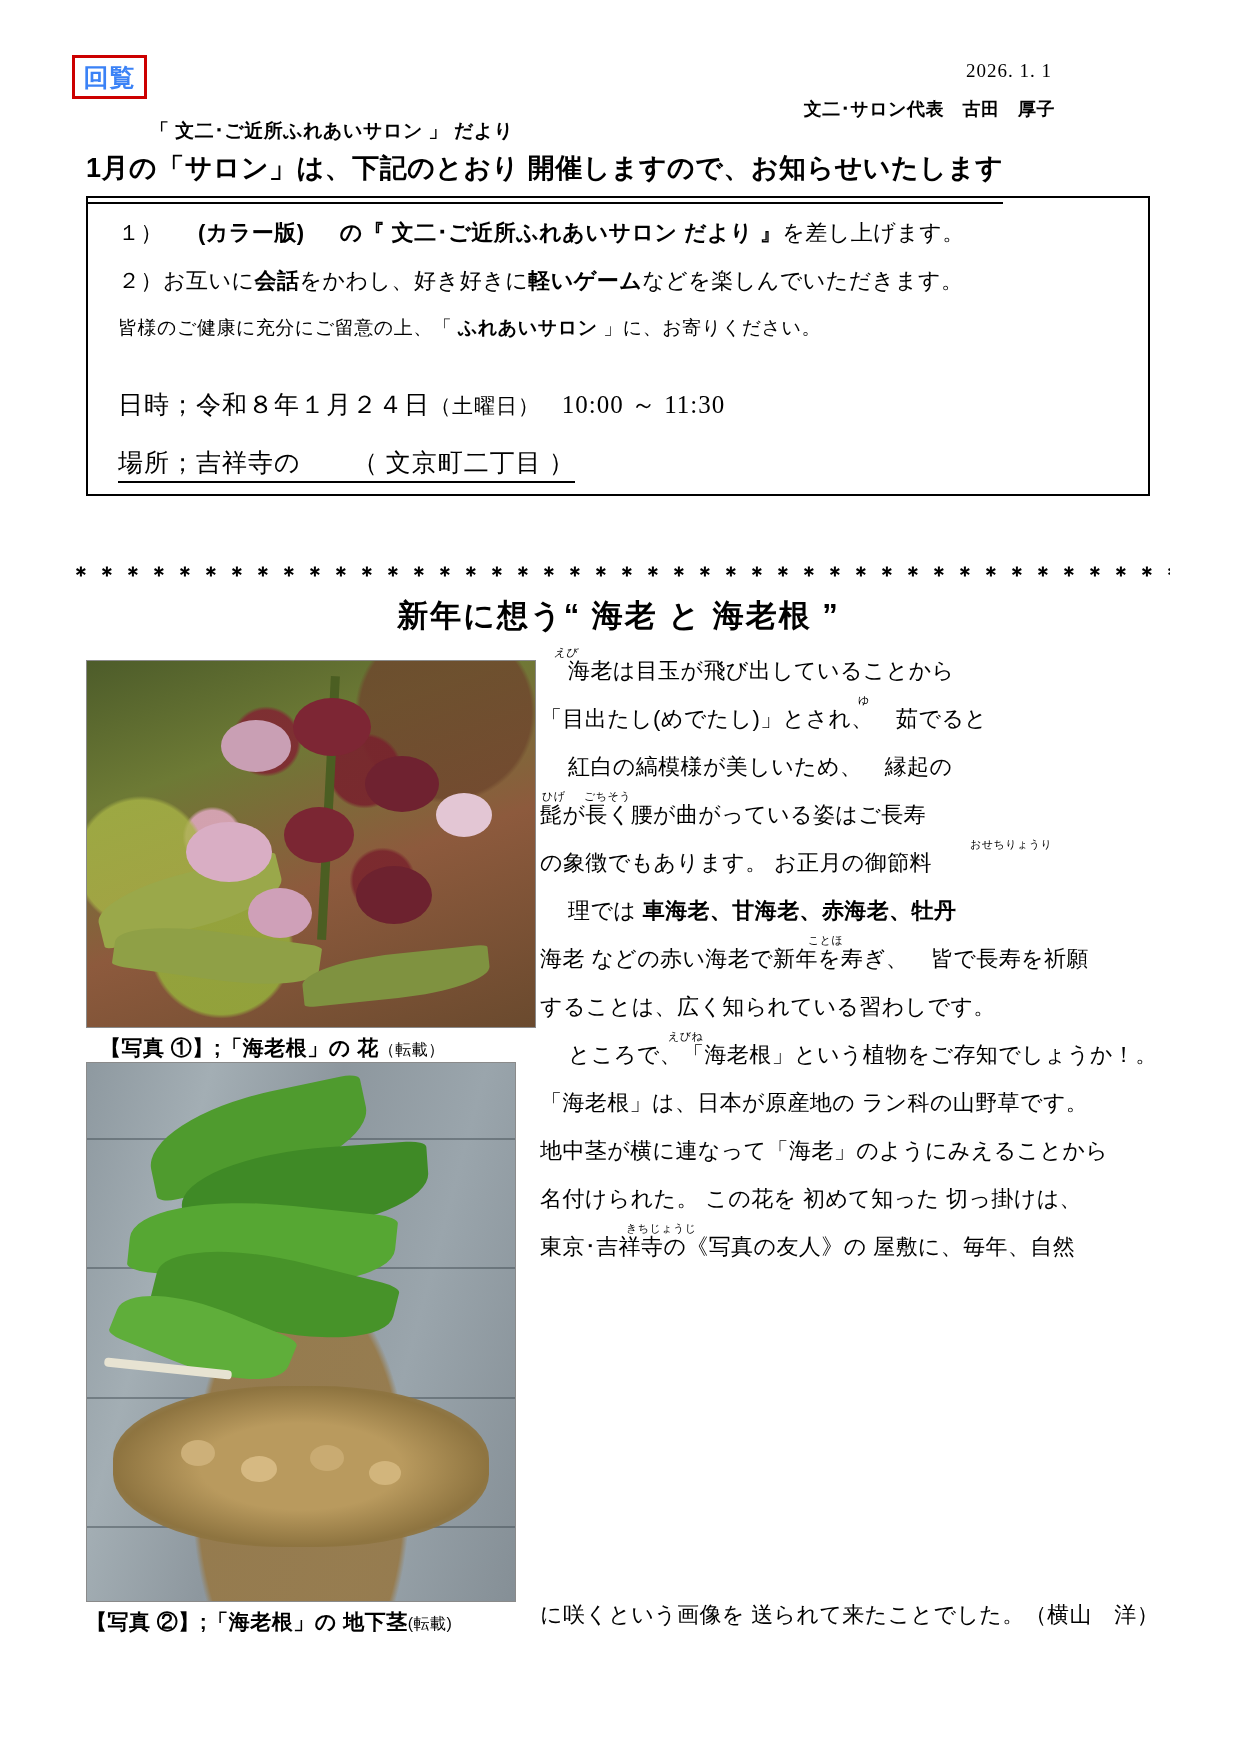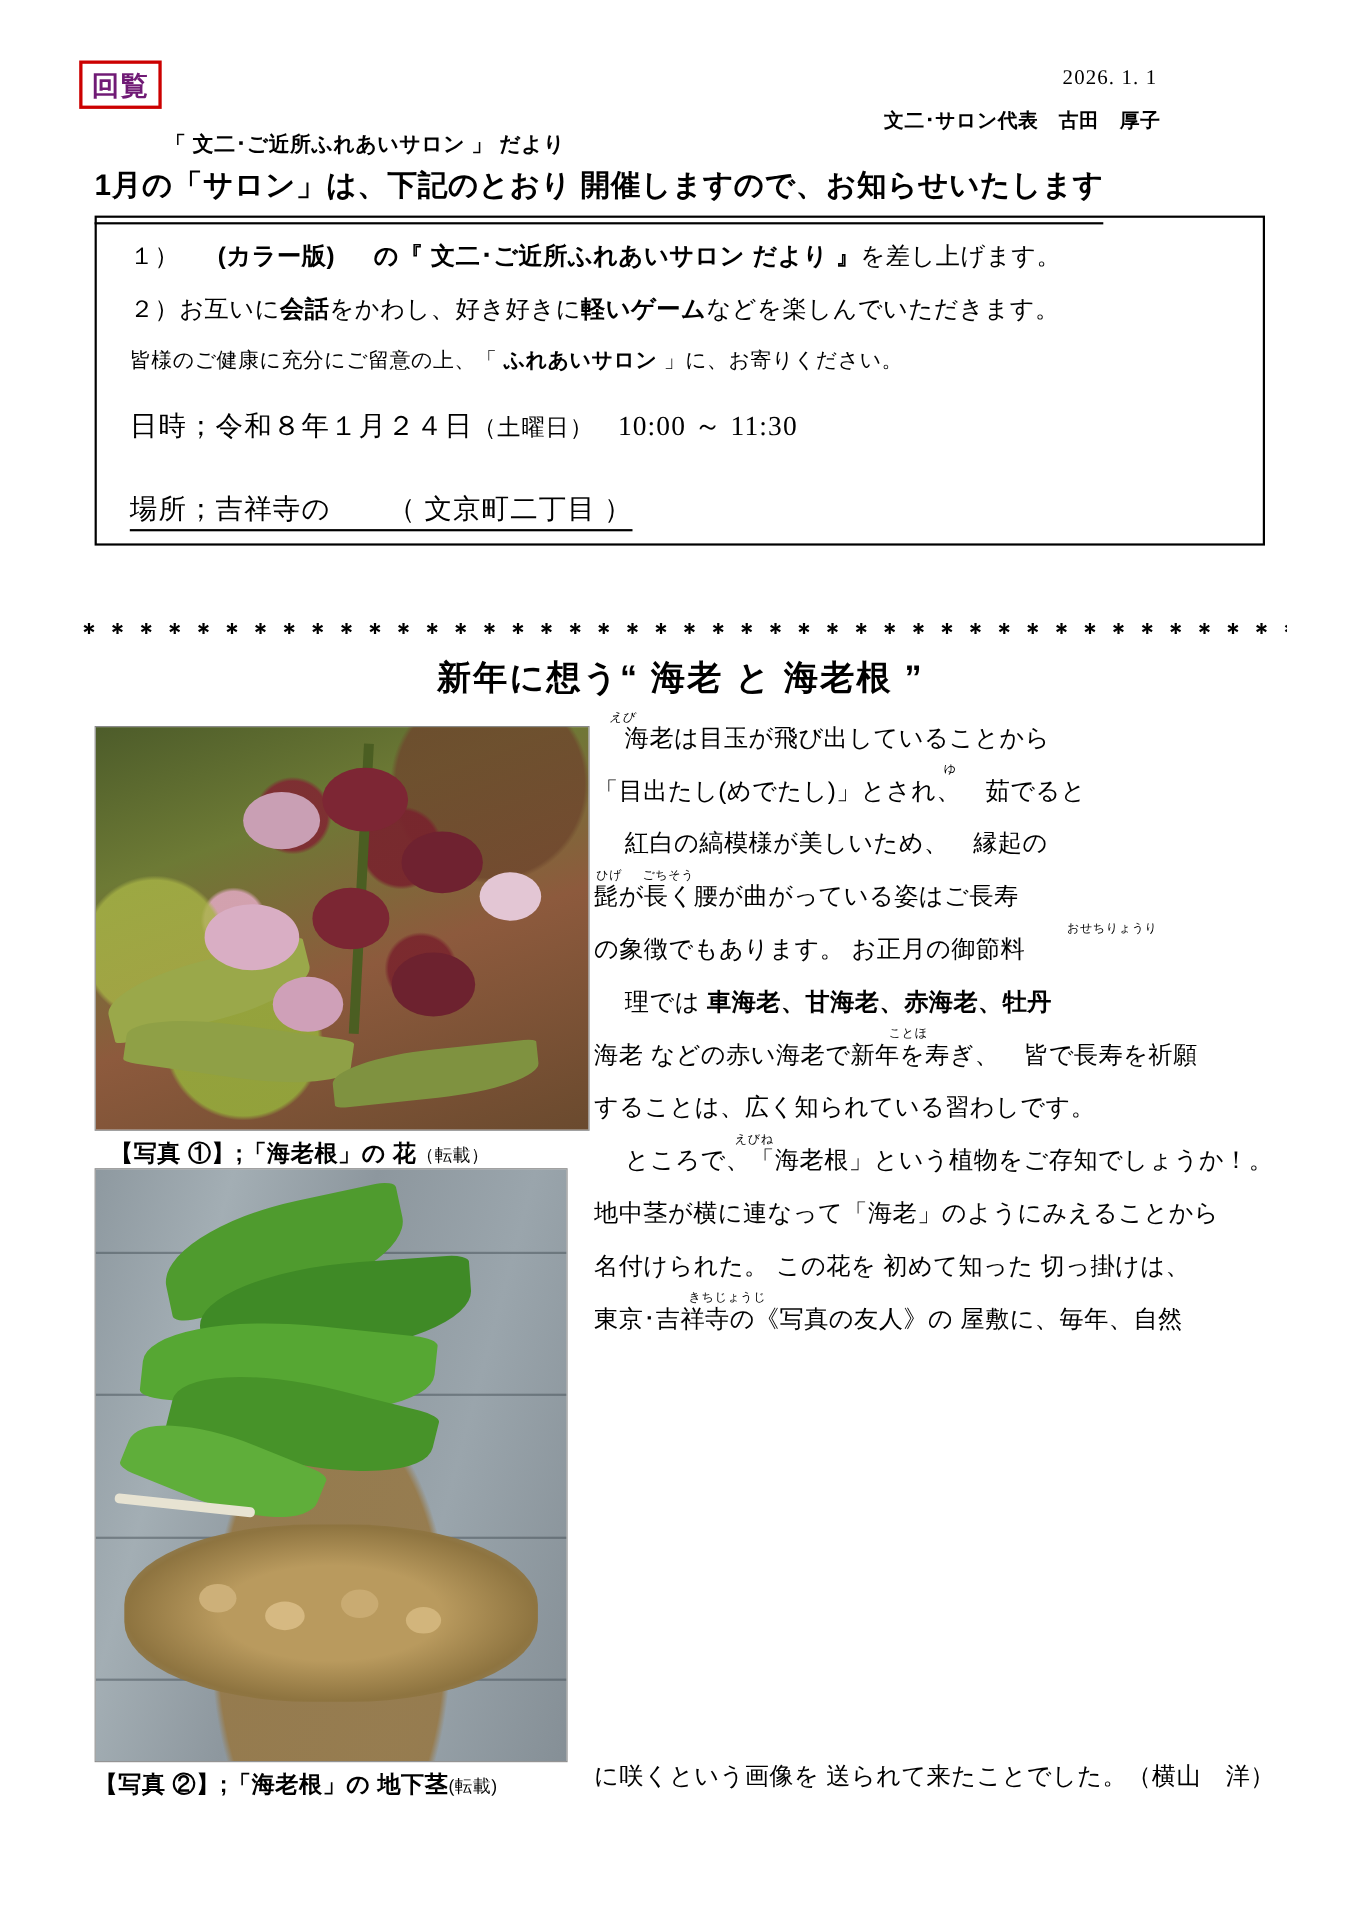--- a/index.html
+++ b/index.html
@@ -21,21 +21,21 @@
   }
 
   
   .kairan-stamp {
     position: absolute;
     left: 72px;
     top: 55px;
     width: 75px;
     height: 44px;
     border: 3px solid #cc0000;
-    color: #701a75;
+    color: #3b82f6;
     font-family: "DejaVu Sans", sans-serif;
     font-weight: bold;
     font-size: 25px;
     letter-spacing: 1px;
     display: flex;
     align-items: center;
     justify-content: center;
     box-sizing: border-box;
   }
   .date-line {
@@ -104,21 +104,21 @@
     position: absolute;
     left: 30px;
     top: 117px;
     font-size: 19px;
     letter-spacing: 0.5px;
   }
   .nb-item3 .bold { font-weight: bold; }
   .nb-datetime {
     position: absolute;
     left: 30px;
-    top: 172px;
+    top: 190px;
     font-size: 25px;
     letter-spacing: 1px;
     font-family: "Liberation Serif", serif;
   }
   .nb-datetime .small { font-size: 21px; }
   .nb-place {
     position: absolute;
     left: 30px;
     top: 248px;
     font-size: 25px;
@@ -348,20 +348,21 @@
       <div class="bline indent1"><span>海老は目玉が飛び出していることから</span><span class="ruby" style="left: 14px; font-style: italic;">えび</span></div>
       <div class="bline"><span>「目出たし(めでたし)」とされ、　茹でると</span><span class="ruby" style="left: 318px;">ゆ</span></div>
       <div class="bline indent1"><span>紅白の縞模様が美しいため、　縁起の</span></div>
       <div class="bline"><span class="ruby" style="left: 44px;">ごちそう</span></div>
       <div class="bline"><span>髭が長く腰が曲がっている姿はご長寿</span><span class="ruby" style="left: 2px;">ひげ</span></div>
       <div class="bline"><span>の象徴でもあります。 お正月の御節料</span><span class="ruby" style="left: 430px;">おせちりょうり</span></div>
       <div class="bline indent1"><span>理では </span><b>車海老、甘海老、赤海老、牡丹</b></div>
       <div class="bline"><span>海老 などの赤い海老で新年を寿ぎ、　皆で長寿を祈願</span><span class="ruby" style="left: 268px;">ことほ</span></div>
       <div class="bline"><span>することは、広く知られている習わしです。</span></div>
       <div class="bline indent1"><span>ところで、「海老根」という植物をご存知でしょうか！。</span><span class="ruby" style="left: 128px;">えびね</span></div>
+      <div class="bline"><span>「海老根」は、日本が原産地の ラン科の山野草です。</span></div>
       <div class="bline"><span>地中茎が横に連なって「海老」のようにみえることから</span></div>
       <div class="bline"><span>名付けられた。 この花を 初めて知った 切っ掛けは、</span></div>
       <div class="bline"><span>東京･吉祥寺の《写真の友人》の 屋敷に、毎年、自然</span><span class="ruby" style="left: 58px; margin-left: 28px;">きちじょうじ</span></div>
     </div>
 
   <div class="lastline">に咲くという画像を 送られて来たことでした。（横山　洋）</div>
 
 </div>
 
 </body></html>

